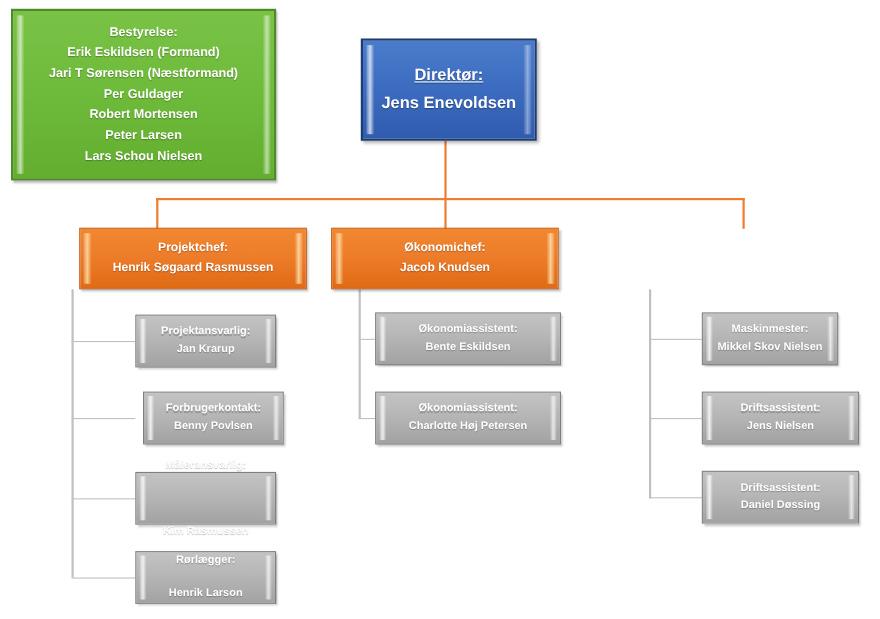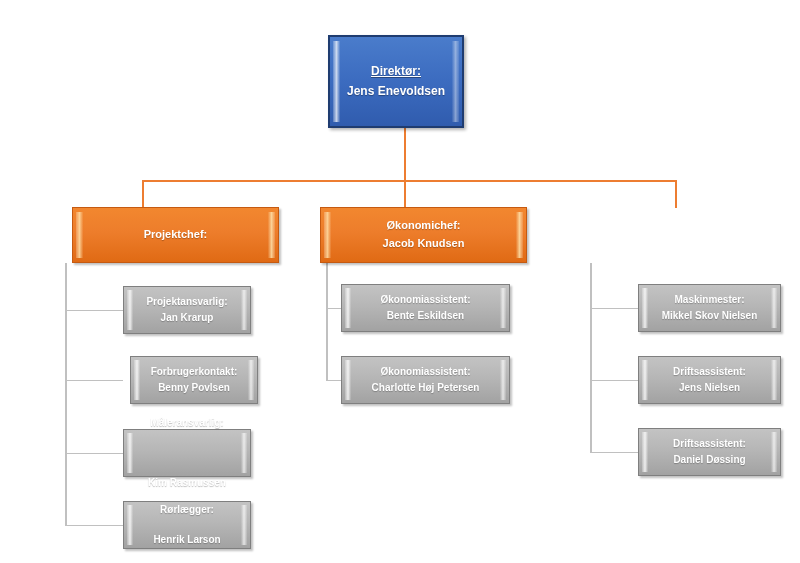--- a/index.html
+++ b/index.html
@@ -27,25 +27,25 @@
     background:linear-gradient(180deg,#79C246 0%,#6FBB3B 45%,#63AE2F 100%);
     box-shadow:2px 2px 2px rgba(0,0,0,.28);
     font-size:11.5px;font-weight:bold;
     text-shadow:0 1px 1px rgba(0,0,0,.30);
   }
   .green .bevel-l{background:linear-gradient(90deg,rgba(255,255,255,.16),rgba(255,255,255,.62),rgba(255,255,255,.05));}
   .green .bevel-r{background:linear-gradient(90deg,rgba(255,255,255,.05),rgba(255,255,255,.55),rgba(255,255,255,.12));}
 
   
   .blue{
-    left:328px;top:35px;width:136px;height:93px;
+    left:328px;top:35px;width:160px;height:93px;
     border:2px solid #1F3C70;
     background:linear-gradient(180deg,#4A7CCB 0%,#3C6CC0 48%,#305CAE 100%);
     box-shadow:2px 2px 3px rgba(0,0,0,.30);
-    font-size:12px;font-weight:bold;
+    font-size:15px;font-weight:bold;
     text-shadow:0 1px 1px rgba(0,0,0,.35);
   }
   .blue .bevel-l{background:linear-gradient(90deg,rgba(255,255,255,.18),rgba(255,255,255,.72),rgba(255,255,255,.06));}
   .blue .bevel-r{background:linear-gradient(90deg,rgba(255,255,255,.04),rgba(255,255,255,.42),rgba(255,255,255,.10));}
   .blue .ln.title{text-decoration:underline;}
 
   
   .orange{
     top:207px;height:56px;width:207px;
     border:1px solid #C55A11;
@@ -98,35 +98,47 @@
 
   <div class="conn g" style="left:326px;top:263px;width:2px;height:118px;"></div>
   <div class="conn g" style="left:326px;top:308px;width:15px;height:1px;"></div>
   <div class="conn g" style="left:326px;top:380px;width:15px;height:1px;"></div>
 
   <div class="conn g" style="left:590px;top:263px;width:2px;height:190px;"></div>
   <div class="conn g" style="left:590px;top:308px;width:48px;height:1px;"></div>
   <div class="conn g" style="left:590px;top:380px;width:48px;height:1px;"></div>
   <div class="conn g" style="left:590px;top:452px;width:48px;height:1px;"></div>
 
+  <div class="node green">
+    <span class="bevel-l"></span>
+    <span class="bevel-r"></span>
+    <span class="ln">Bestyrelse:</span>
+    <span class="ln">Erik Eskildsen (Formand)</span>
+    <span class="ln">Jari T Sørensen (Næstformand)</span>
+    <span class="ln">Per Guldager</span>
+    <span class="ln">Robert Mortensen</span>
+    <span class="ln">Peter Larsen</span>
+    <span class="ln">Lars Schou Nielsen</span>
+  </div>
 
   <div class="node blue">
     <span class="bevel-l"></span>
     <span class="bevel-r"></span>
     <span class="ln title">Direktør:</span>
     <span class="ln">Jens Enevoldsen</span>
   </div>
 
   <div class="node orange" style="left:40px;margin-left:32px;">
     <span class="bevel-l"></span>
     <span class="bevel-r"></span>
     <span class="ln">Projektchef:</span>
-  </div>
-
-  <div class="node orange" style="left:320px;">
+    <span class="ln">Henrik Søgaard Rasmussen</span>
+  </div>
+
+  <div class="node orange" style="left:301px;">
     <span class="bevel-l"></span>
     <span class="bevel-r"></span>
     <span class="ln">Økonomichef:</span>
     <span class="ln">Jacob Knudsen</span>
   </div>
 
 
   <div class="node gray" style="left:123px;top:286px;">
     <span class="bevel-l"></span>
     <span class="bevel-r"></span>
@@ -158,21 +170,21 @@
     <span class="ln">Økonomiassistent:</span>
     <span class="ln">Bente Eskildsen</span>
   </div>
   <div class="node gray" style="left:341px;top:356px;width:169px;">
     <span class="bevel-l"></span>
     <span class="bevel-r"></span>
     <span class="ln">Økonomiassistent:</span>
     <span class="ln">Charlotte Høj Petersen</span>
   </div>
 
-  <div class="node gray" style="left:638px;top:284px;width:143px;text-align:right;">
+  <div class="node gray" style="left:638px;top:284px;width:124px;text-align:right;">
     <span class="bevel-l"></span>
     <span class="bevel-r"></span>
     <span class="ln">Maskinmester:</span>
     <span class="ln">Mikkel Skov Nielsen</span>
   </div>
   <div class="node gray" style="left:638px;top:356px;width:143px;">
     <span class="bevel-l"></span>
     <span class="bevel-r"></span>
     <span class="ln">Driftsassistent:</span>
     <span class="ln">Jens Nielsen</span>

